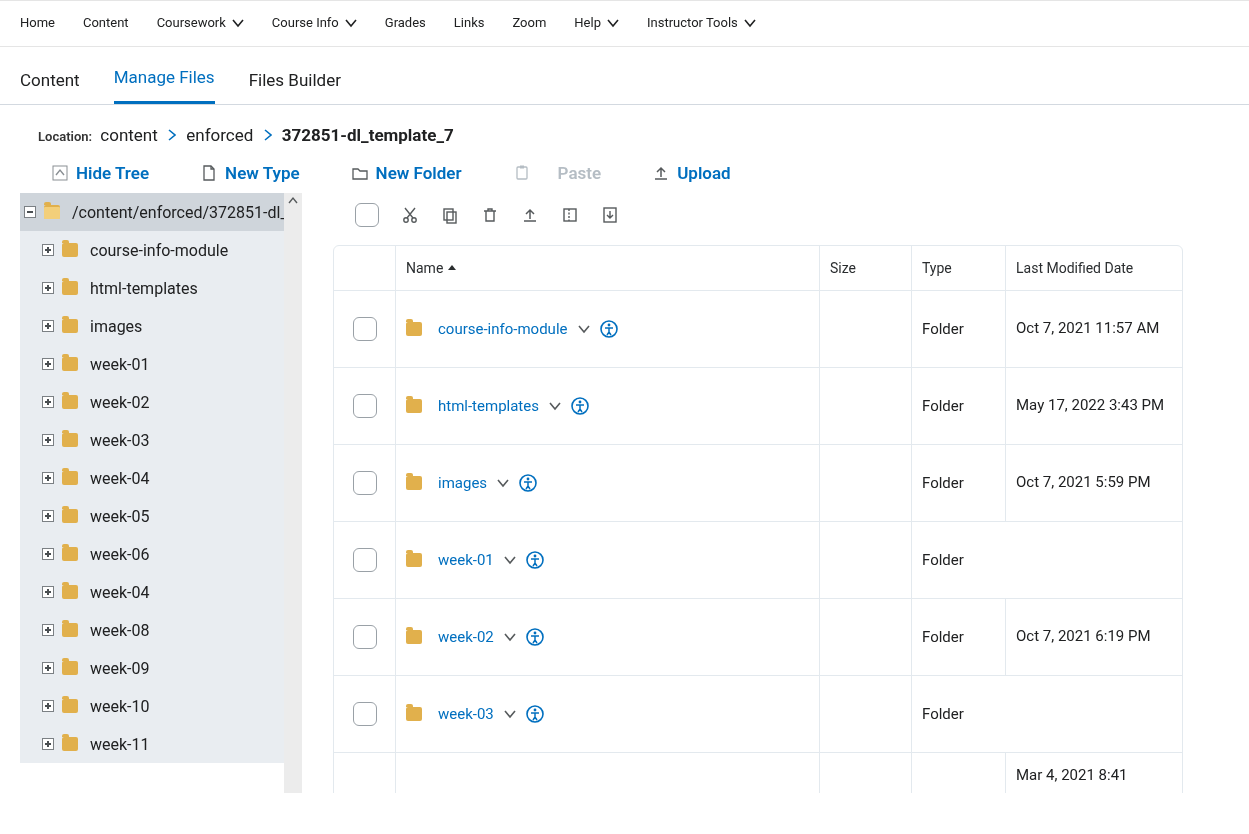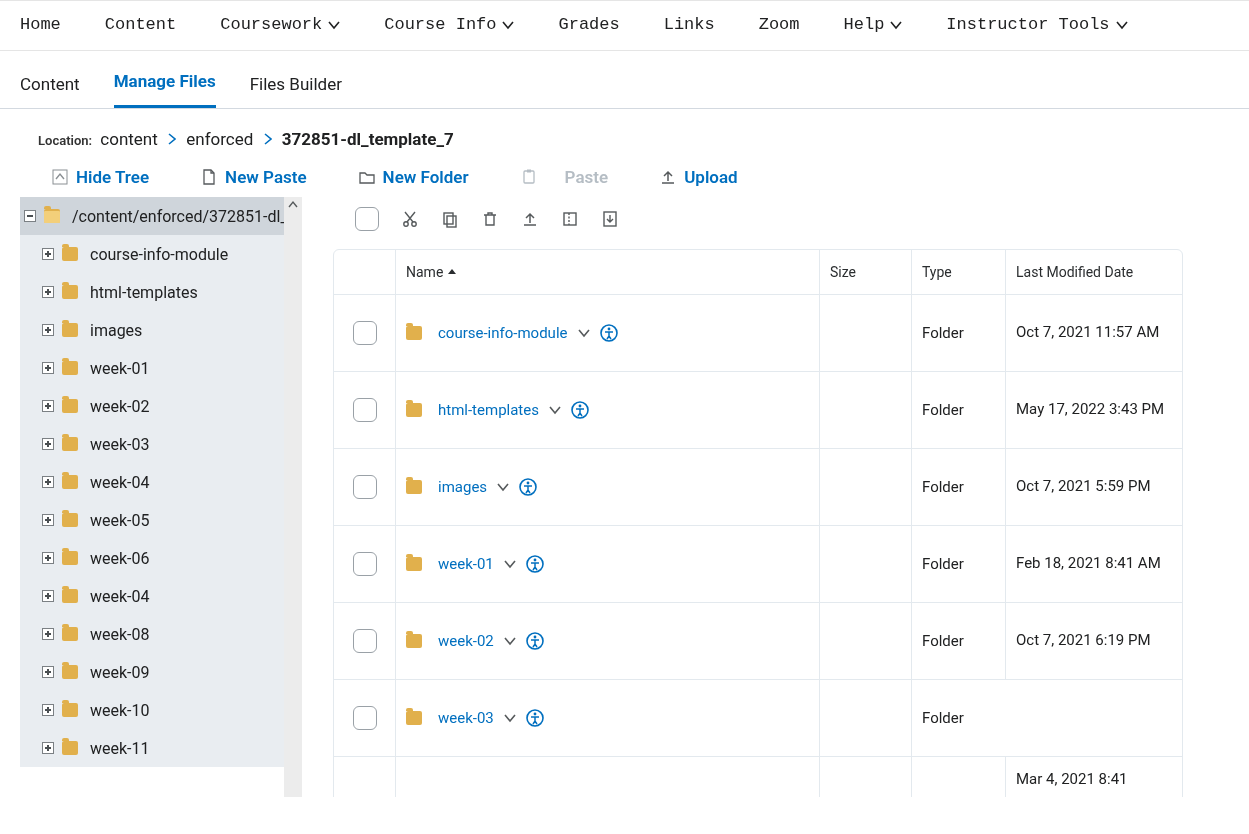--- a/index.html
+++ b/index.html
@@ -21,26 +21,25 @@
     color: var(--text);
     background: #fff;
     font-size: 16px;
   }
   body { width: 1249px; }
 
   
   .topnav {
     display: flex;
     align-items: center;
-    gap: 44px;
+    gap: 28px;
     padding: 14px 20px 16px 20px;
     border-top: 1px solid #e5e5e5;
     border-bottom: 1px solid #e5e5e5;
-    font-size: 17px;
-    font-family: Liberation Mono, monospace;
+    font-size: 13px;
   }
   .topnav .item {
     display: inline-flex;
     align-items: center;
     gap: 6px;
     color: var(--text);
     cursor: pointer;
   }
   .chev { width: 12px; height: 12px; }
 
@@ -53,21 +52,21 @@
     border-bottom: 1px solid var(--border);
     font-size: 17px;
     margin-bottom: 18px;
   }
   .subtabs .tab {
     padding-bottom: 14px;
     cursor: pointer;
   }
   .subtabs .tab.active {
     color: var(--accent);
-    font-weight: 700;
+    font-weight: 400;
     border-bottom: 3px solid var(--accent);
   }
 
   
   .crumb {
     padding: 2px 20px 12px 38px;
     font-size: 17px;
   }
   .crumb .loc-label { font-size: 13px; color: #333; font-weight: 600; margin-right: 4px;}
   .crumb .sep { color: var(--accent); margin: 0 6px; }
@@ -268,21 +267,21 @@
         <rect x="1" y="1" width="14" height="14" fill="none" stroke="#8a8f93"></rect>
         <path d="M4 10 L8 5 L12 10" fill="none" stroke="#8a8f93" stroke-width="1.4"></path>
       </svg>
     <span>Hide Tree</span>
   </span>
   <span class="act">
     <svg class="sm-icon" viewBox="0 0 16 16">
         <path d="M3 1 H10 L13 4 V15 H3 Z" fill="none" stroke="#565a5c" stroke-width="1.3"></path>
         <path d="M10 1 V4 H13" fill="none" stroke="#565a5c" stroke-width="1.3"></path>
       </svg>
-    <span>New Paste</span>
+    <span>New Type</span>
   </span>
   <span class="act">
     <svg class="sm-icon" viewBox="0 0 16 16">
         <path d="M1 4 H6 L8 6 H15 V14 H1 Z" fill="none" stroke="#565a5c" stroke-width="1.3"></path>
       </svg>
     <span>New Folder</span>
   </span>
   <span class="act disabled">
     <svg class="sm-icon" viewBox="0 0 16 16">
         <rect x="3" y="2" width="10" height="12" rx="1" fill="none" stroke="#b5bdc4" stroke-width="1.3"></rect>
@@ -503,21 +502,20 @@
               <path d="M1 3 L6 9 L11 3" fill="none" stroke="currentColor" stroke-width="1.6"></path>
             </svg>
           <svg class="a11y" viewBox="0 0 18 18">
               <circle cx="9" cy="9" r="8" fill="none" stroke="currentColor" stroke-width="1.6"></circle>
               <circle cx="9" cy="5" r="1.4" fill="currentColor"></circle>
               <path d="M5 8 H13 M9 8 V12 M7 15 L9 12 L11 15" fill="none" stroke="currentColor" stroke-width="1.5"></path>
             </svg>
         </div>
         <div></div>
         <div>Folder</div>
-        <div class="cell-date">Feb 18, 2021 8:41 AM</div>
       </div>
 
       <div class="trow">
         <div class="cell-check">
             <span class="check"></span>
           </div>
         <div class="cell-name">
           <span class="folder-icon"></span>
           <span class="name-link">week-02</span>
           <svg class="row-chev" viewBox="0 0 12 12">

